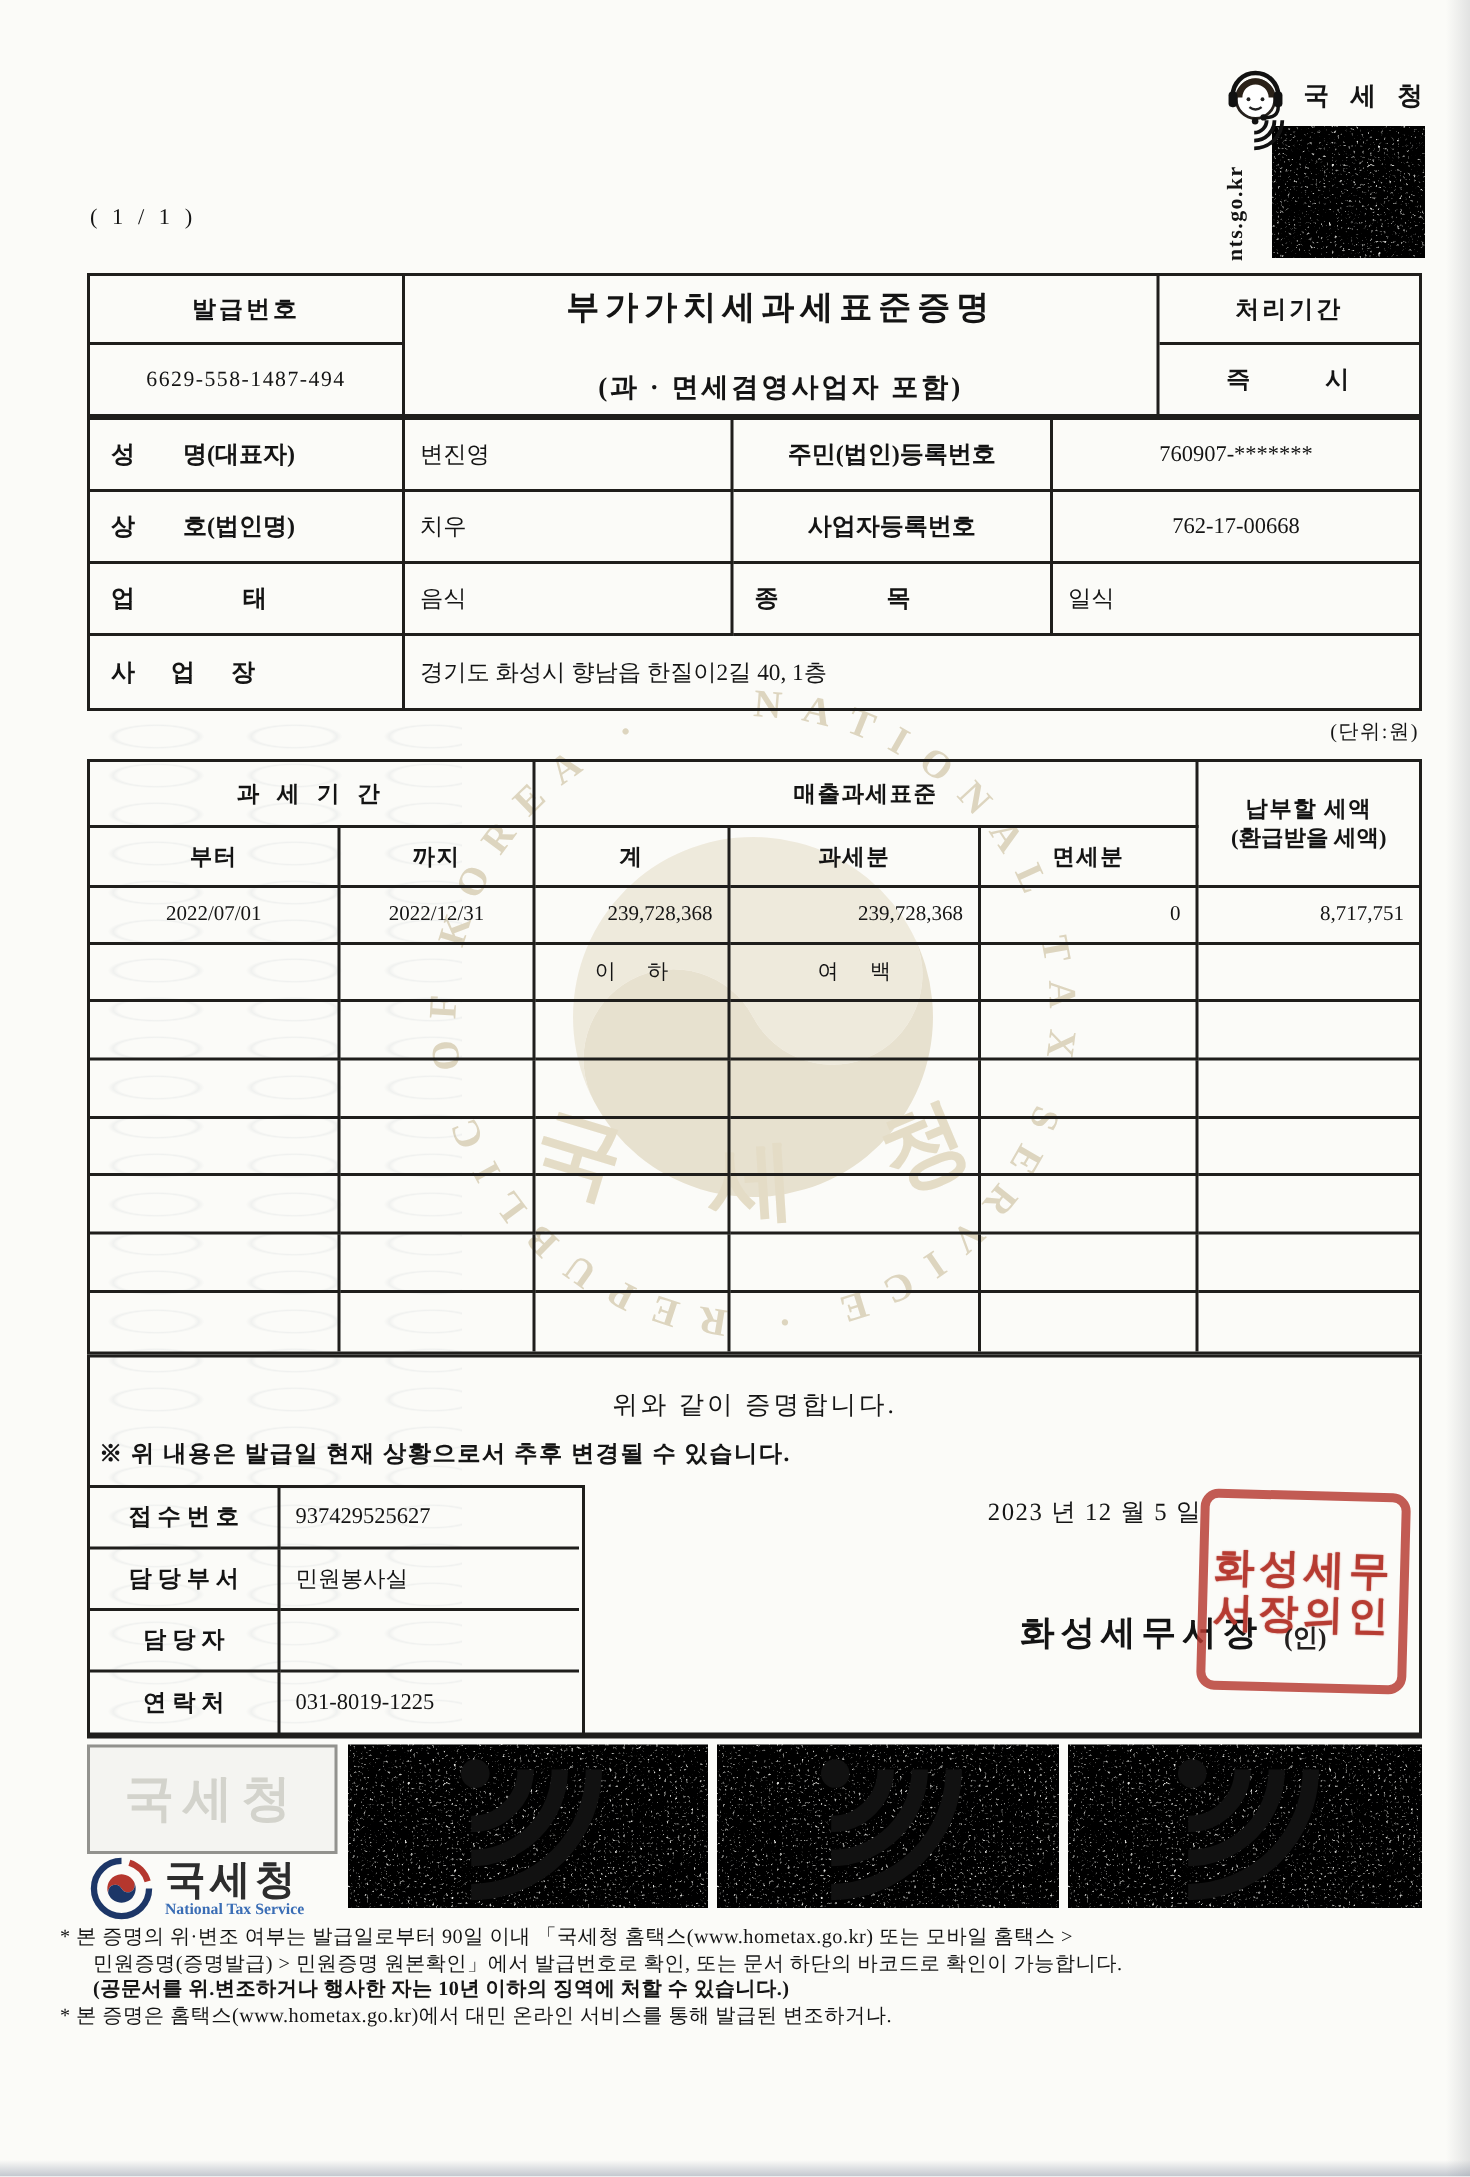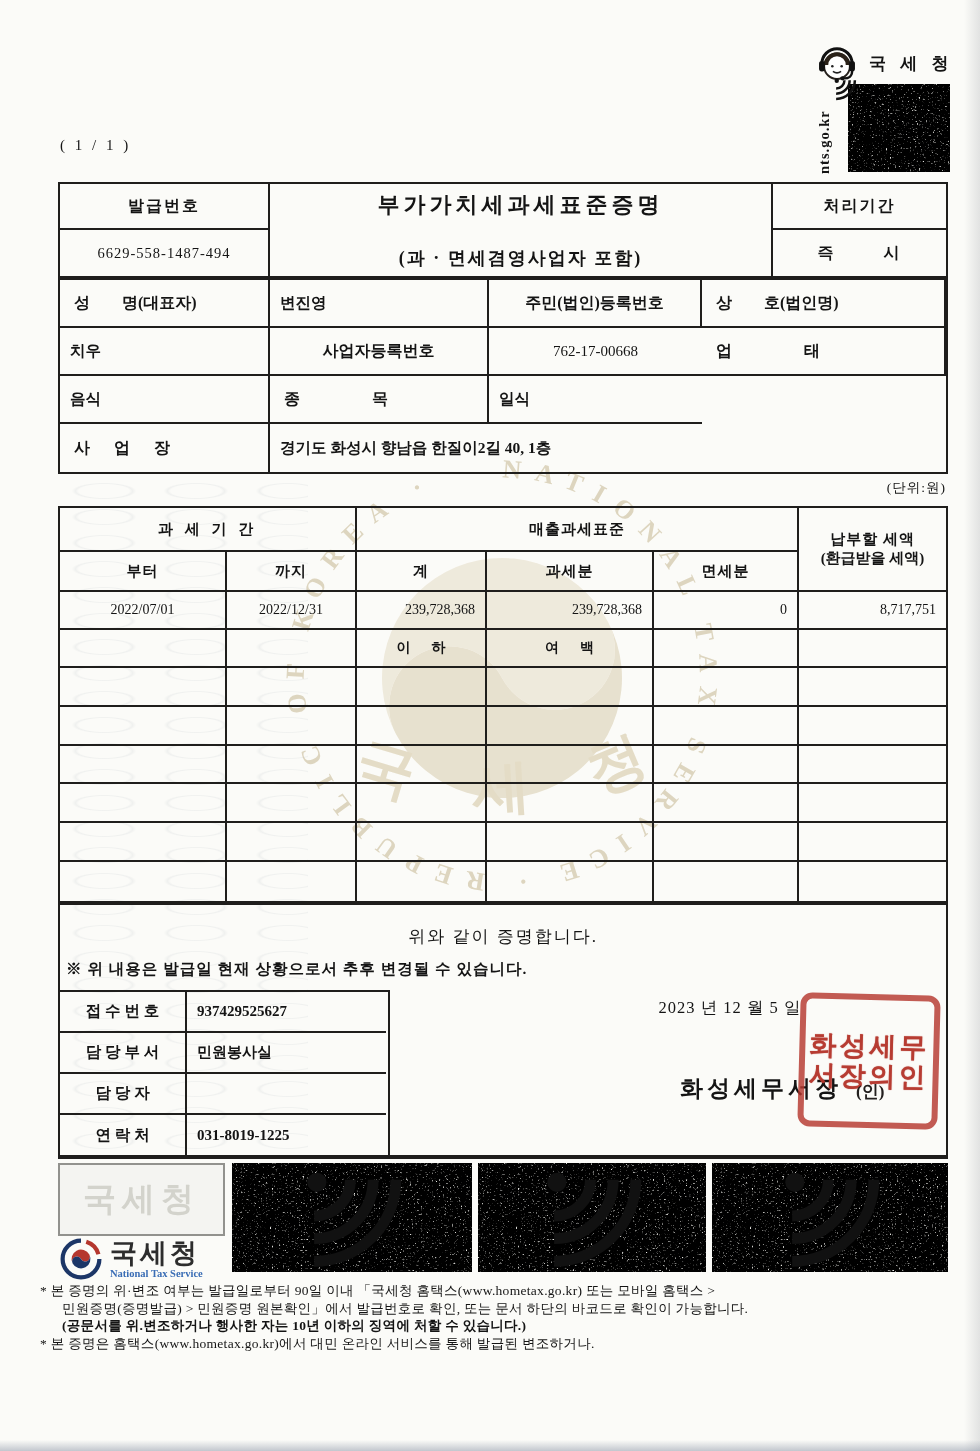--- a/index.html
+++ b/index.html
@@ -1,23 +1,23 @@
 <!DOCTYPE html>
 <html><head>
 <meta charset="utf-8">
 <style>
   :root{ --bd:#1f1e1c; --red:#b5372e; --tan1:#ece6d6; --tan2:#e3dbc5; --tan3:#ddd5bf; }
   html,body{margin:0;padding:0;}
   body{width:980px;height:1451px;overflow:hidden;background:#fbfbf8;position:relative;
        font-family:"Liberation Serif","DejaVu Serif",serif;color:#141414;}
   .abs{position:absolute;}
   .c{display:flex;align-items:center;justify-content:center;text-align:center;}
-  .l{display:flex;align-items:center;justify-content:flex-start;font-weight:bold;}
+  .l{display:flex;align-items:center;justify-content:flex-start;}
   .r{display:flex;align-items:center;justify-content:flex-end;}
-  .pre{white-space:pre;font-weight:bold;}
+  .pre{white-space:pre;}
   .b{font-weight:bold;}
   .br{border-right:2px solid var(--bd);}
   .bb{border-bottom:2px solid var(--bd);}
   .tbl{display:grid;border:2px solid var(--bd);box-sizing:border-box;background:transparent;}
   .tbl>div{box-sizing:border-box;overflow:hidden;}
 
   
   .pageno{left:60px;top:137px;font-size:15px;letter-spacing:3px;}
 
   
@@ -160,20 +160,21 @@
   </div>
   <div class="c bb hlab" style="grid-area:1/3/2/4;">처리기간</div>
   <div class="c br hval" style="grid-area:2/1/3/2;">6629-558-1487-494</div>
   <div class="c hlab pre" style="grid-area:2/3/3/4;">즉        시</div>
 </div>
 
 <div class="abs tbl infotbl z1">
   <div class="l br bb ilab pre">성        명(대표자)</div>
   <div class="l br bb ival">변진영</div>
   <div class="c br bb ilab" style="padding-left:0;">주민(법인)등록번호</div>
+  <div class="c bb icen">760907-*******</div>
 
   <div class="l br bb ilab pre">상        호(법인명)</div>
   <div class="l br bb ival">치우</div>
   <div class="c br bb ilab" style="padding-left:0;">사업자등록번호</div>
   <div class="c bb icen">762-17-00668</div>
 
   <div class="l br bb ilab pre">업                  태</div>
   <div class="l br bb ival">음식</div>
   <div class="l br bb ilab pre">종                  목</div>
   <div class="l bb ival">일식</div>

